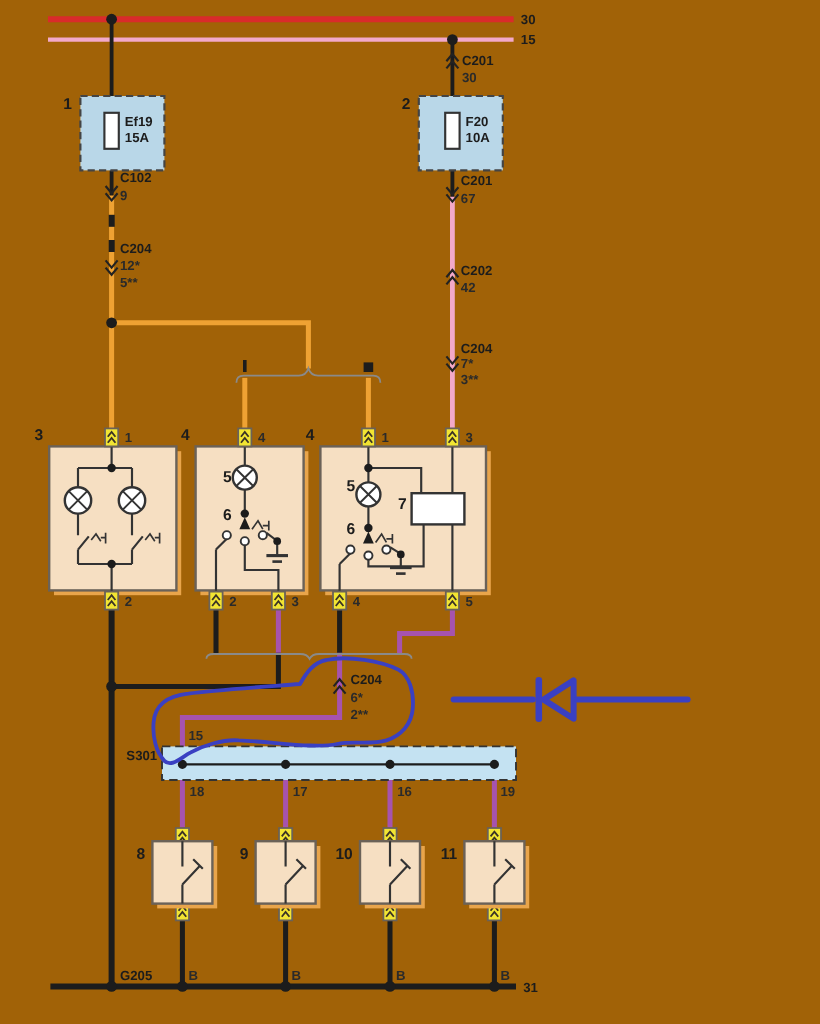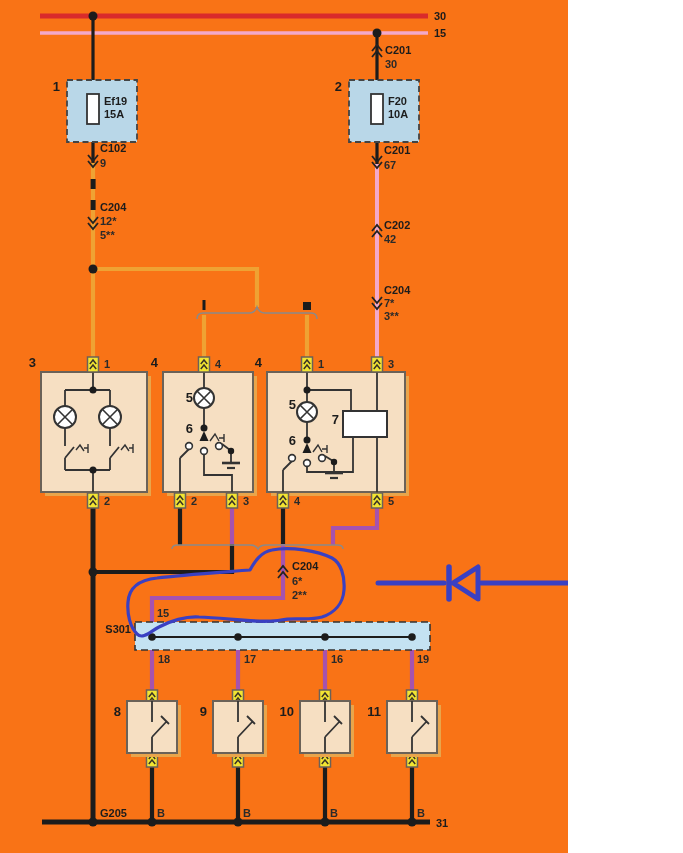--- a/index.html
+++ b/index.html
@@ -1,16 +1,16 @@
 <!DOCTYPE html>
 <html><head>
 <meta charset="utf-8">
 <style>
   html,body{margin:0;padding:0;background:#ffffff;}
-  .stage{position:relative;width:568px;height:853px;background:#f97316;overflow:hidden;
+  .stage{position:relative;width:683px;height:853px;background:#a16207;overflow:hidden;
          font-family:"Liberation Sans", sans-serif;}
   svg text{font-family:"Liberation Sans", sans-serif;font-weight:bold;fill:#1c1c1c;}
   text.lbl{font-size:11px;}
   text.pin{font-size:11px;fill:#2a2a2a;}
   text.num{font-size:13px;}
 </style>
 </head>
 <body>
 
 <div class="stage">

